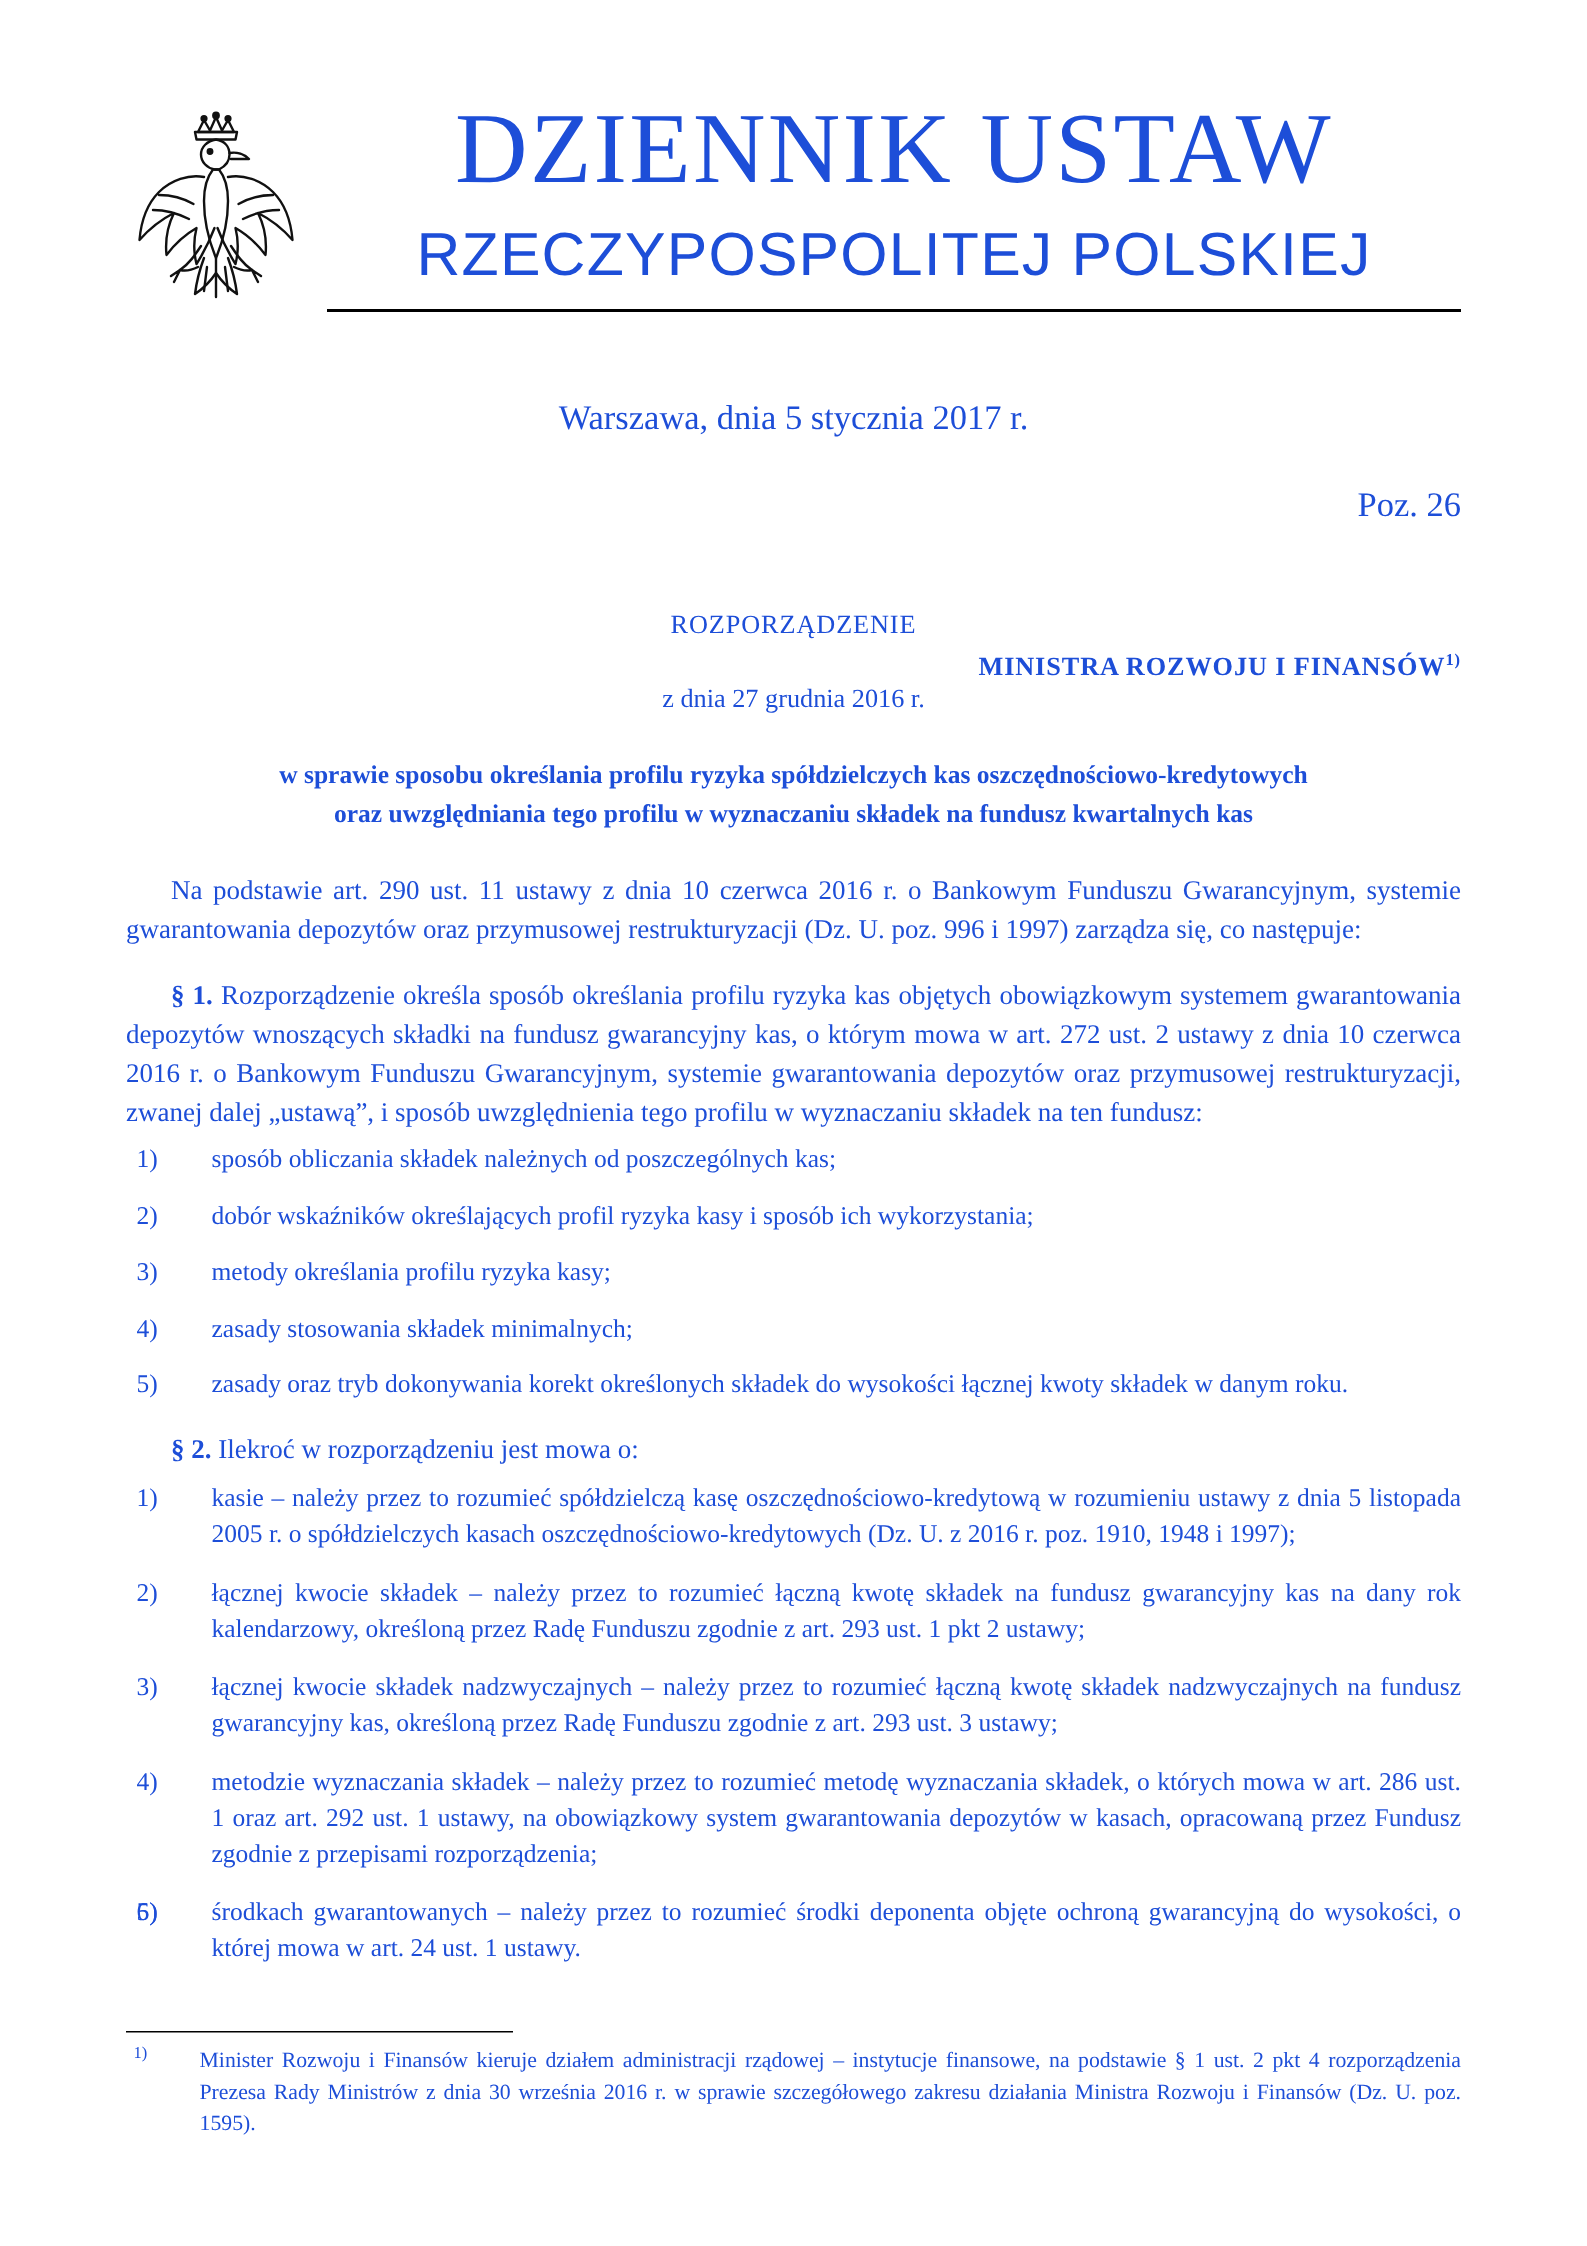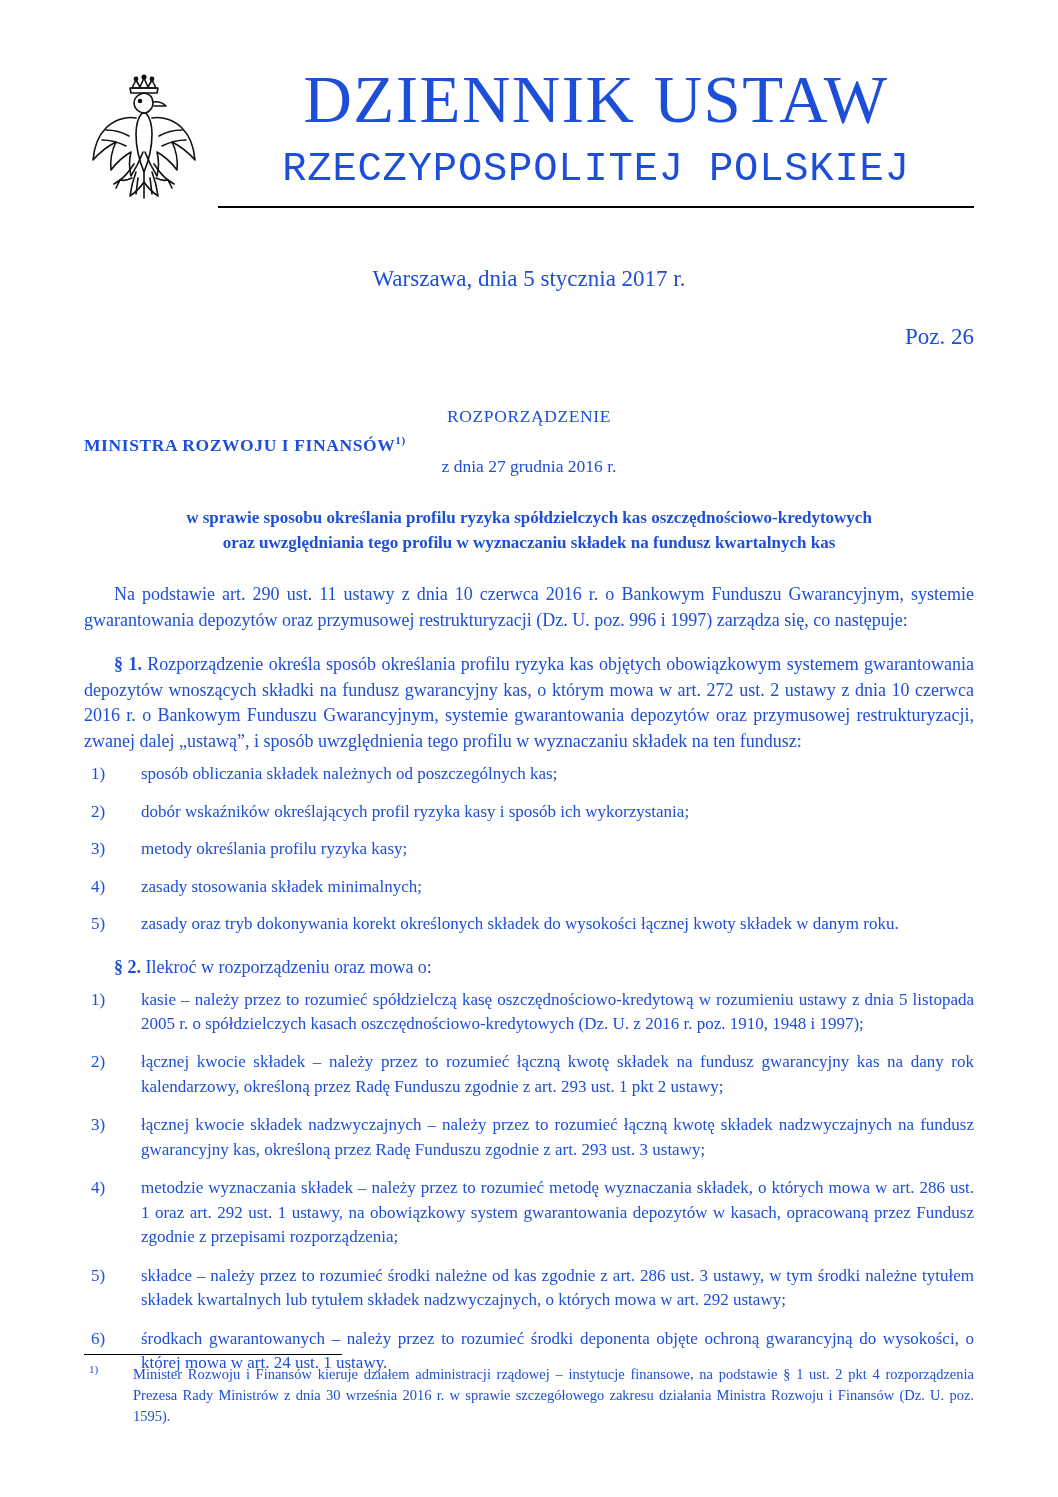--- a/index.html
+++ b/index.html
@@ -39,21 +39,21 @@
   }
   .title-main {
     font-family: "Liberation Serif", serif;
     font-size: 67px;
     letter-spacing: 1.5px;
     line-height: 1;
     text-align: center;
     white-space: nowrap;
   }
   .title-sub {
-    font-family: Liberation Mono, monospace;
+    font-family: Liberation Sans, sans-serif;
     font-size: 40.5px;
     letter-spacing: 0.8px;
     line-height: 1;
     text-align: center;
     margin-top: 16px;
     white-space: nowrap;
   }
   .rule {
     border: 0;
     border-top: 2px solid #000;
@@ -74,21 +74,21 @@
 
   
   .act-type {
     text-align: center;
     font-weight: normal;
     font-size: 17.5px;
     letter-spacing: 0.6px;
     margin-top: 56px;
   }
   .act-issuer {
-    text-align: left;
+    text-align: right;
     font-weight: bold;
     font-size: 17.5px;
     letter-spacing: 0.6px;
     margin-top: 7px;
   }
   .act-issuer sup {
     font-weight: bold;
     font-size: 11px;
     vertical-align: super;
   }
@@ -253,21 +253,21 @@
         <span>zasady stosowania składek minimalnych;</span>
       </li>
       <li>
         <span class="marker">5)</span>
         <span>zasady oraz tryb dokonywania korekt określonych składek do wysokości łącznej kwoty składek w danym roku.</span>
       </li>
     </ol>
 
     <p class="para indent spaced-before">
       <b>§ 2.</b>
-      <span>Ilekroć w rozporządzeniu oraz mowa o:</span>
+      <span>Ilekroć w rozporządzeniu jest mowa o:</span>
     </p>
 
     <ol class="numlist tight">
       <li>
         <span class="marker">1)</span>
         <span>kasie – należy przez to rozumieć spółdzielczą kasę oszczędnościowo-kredytową w rozumieniu ustawy z dnia 5 listopada 2005 r. o spółdzielczych kasach oszczędnościowo-kredytowych (Dz. U. z 2016 r. poz. 1910, 1948 i 1997);</span>
       </li>
       <li>
         <span class="marker">2)</span>
         <span>łącznej kwocie składek – należy przez to rozumieć łączną kwotę składek na fundusz gwarancyjny kas na dany rok kalendarzowy, określoną przez Radę Funduszu zgodnie z art. 293 ust. 1 pkt 2 ustawy;</span>
@@ -275,21 +275,20 @@
       <li>
         <span class="marker">3)</span>
         <span>łącznej kwocie składek nadzwyczajnych – należy przez to rozumieć łączną kwotę składek nadzwyczajnych na fundusz gwarancyjny kas, określoną przez Radę Funduszu zgodnie z art. 293 ust. 3 ustawy;</span>
       </li>
       <li>
         <span class="marker">4)</span>
         <span>metodzie wyznaczania składek – należy przez to rozumieć metodę wyznaczania składek, o których mowa w art. 286 ust. 1 oraz art. 292 ust. 1 ustawy, na obowiązkowy system gwarantowania depozytów w kasach, opracowaną przez Fundusz zgodnie z przepisami rozporządzenia;</span>
       </li>
       <li>
         <span class="marker">5)</span>
-        <span>składce – należy przez to rozumieć środki należne od kas zgodnie z art. 286 ust. 3 ustawy, w tym środki należne tytułem składek kwartalnych lub tytułem składek nadzwyczajnych, o których mowa w art. 292 ustawy;</span>
       </li>
       <li>
         <span class="marker">6)</span>
         <span>środkach gwarantowanych – należy przez to rozumieć środki deponenta objęte ochroną gwarancyjną do wysokości, o której mowa w art. 24 ust. 1 ustawy.</span>
       </li>
     </ol>
   </div>
 
   <div class="footnote">
     <hr class="footnote-rule">

